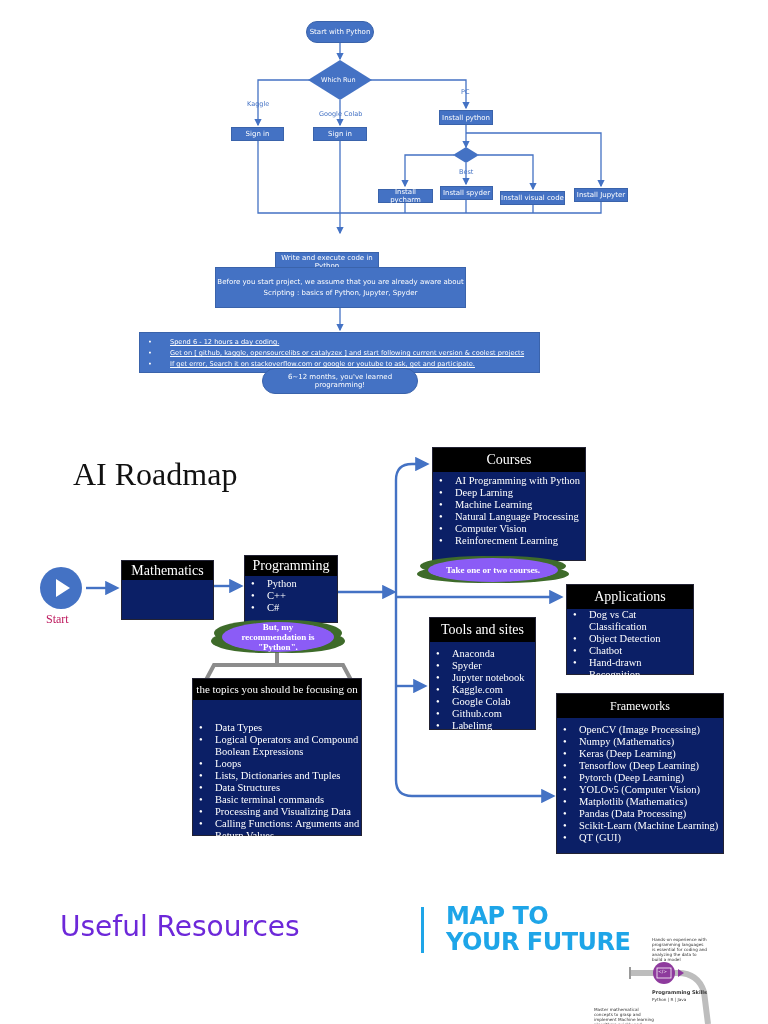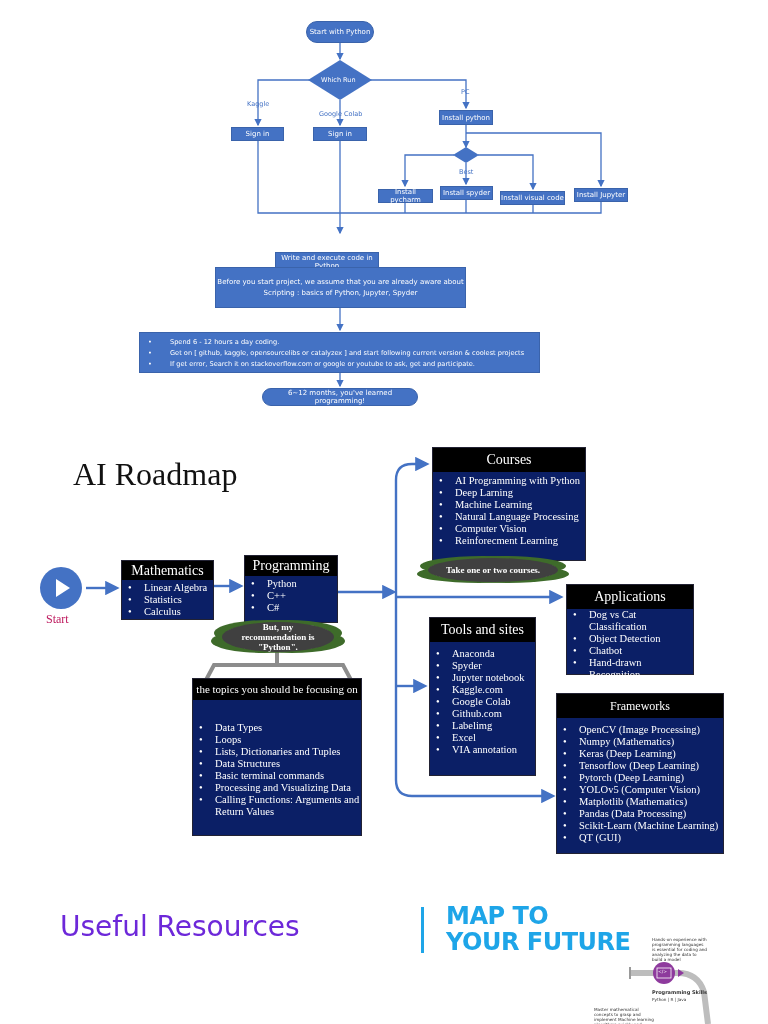--- a/index.html
+++ b/index.html
@@ -3,33 +3,33 @@
 <meta charset="utf-8">
 <style>
   html, body { margin: 0; padding: 0; }
   body { width: 768px; height: 1024px; background: #ffffff; position: relative; overflow: hidden; font-family: "Liberation Sans", sans-serif; }
   .abs { position: absolute; }
 
   
   .fc-box { position: absolute; background: #4472c4; color: #fff; font-family: "DejaVu Sans", sans-serif; font-size: 7px; display: flex; align-items: center; justify-content: center; text-align: center; box-sizing: border-box; border: 1px solid #3a63ab; }
   .fc-pill { border-radius: 14px; }
   .fc-label { position: absolute; color: #4472c4; font-family: "DejaVu Sans", sans-serif; font-size: 6.5px; }
-  .fc-list { position: absolute; background: #4472c4; color: #fff; font-family: "DejaVu Sans", sans-serif; font-size: 6.6px; box-sizing: border-box; padding: 4px 6px; border: 1px solid #3a63ab; }
+  .fc-list { position: absolute; background: #4472c4; color: #fff; font-family: "DejaVu Sans", sans-serif; font-size: 6.6px; box-sizing: border-box; padding: 4px 6px; border: 1px solid #3a63ab; text-decoration: underline; }
   .fc-list ul { margin: 0; padding: 0; list-style: none; }
   .fc-list li { position: relative; padding-left: 24px; line-height: 11px; white-space: nowrap; }
   .fc-list li::before { content: "•"; position: absolute; left: 2px; }
 
   
   .rm-title { position: absolute; left: 73px; top: 456px; font-family: "Liberation Serif", serif; font-size: 32px; color: #111; }
   .rm-card { position: absolute; background: #0b1f66; color: #fff; font-family: "Liberation Serif", serif; box-sizing: border-box; border: 1px solid #223; }
   .rm-head { background: #000; color: #fff; text-align: center; font-family: "Liberation Serif", serif; }
   .rm-card ul { margin: 0; padding: 0; list-style: none; }
   .rm-card li { position: relative; padding-left: 22px; font-size: 10.5px; line-height: 12px; }
   .rm-card li::before { content: "•"; position: absolute; left: 6px; }
-  .cloud { position: absolute; background: #404040; color: #fff; font-family: "Liberation Serif", serif; font-weight: bold; font-size: 10px; text-align: center; display: flex; align-items: center; justify-content: center; border-radius: 50%; box-shadow: -10px -4px 0 -2px #3e6b2a, 10px -4px 0 -2px #3e6b2a, -14px 4px 0 -3px #3e6b2a, 14px 4px 0 -3px #3e6b2a; }
+  .cloud { position: absolute; background: #8b5cf6; color: #fff; font-family: "Liberation Serif", serif; font-weight: bold; font-size: 10px; text-align: center; display: flex; align-items: center; justify-content: center; border-radius: 50%; box-shadow: -10px -4px 0 -2px #3e6b2a, 10px -4px 0 -2px #3e6b2a, -14px 4px 0 -3px #3e6b2a, 14px 4px 0 -3px #3e6b2a; }
 
   .start-circle { position: absolute; left: 40px; top: 567px; width: 42px; height: 42px; border-radius: 50%; background: #4472c4; }
   .start-circle::after { content: ""; position: absolute; left: 16px; top: 12px; border-left: 14px solid #fff; border-top: 9px solid transparent; border-bottom: 9px solid transparent; }
   .start-label { position: absolute; left: 46px; top: 612px; font-family: "Liberation Serif", serif; font-size: 12px; color: #be185d; }
 
   
   .res-title { position: absolute; left: 60px; top: 910px; font-family: "DejaVu Sans", sans-serif; font-size: 28px; color: #6d28d9; font-weight: normal; }
   .map-bar { position: absolute; left: 421px; top: 907px; width: 3px; height: 46px; background: #1ea5e8; }
   .map-title { position: absolute; left: 446px; top: 903px; font-family: "DejaVu Sans", sans-serif; font-weight: bold; font-size: 24px; line-height: 26px; color: #1ea5e8; letter-spacing: -0.5px; }
   .tiny { position: absolute; font-family: "DejaVu Sans", sans-serif; font-size: 4.2px; line-height: 5px; color: #333; }
@@ -84,21 +84,21 @@
   <span>Before you start project, we assume that you are already aware about</span>
   <span style="margin-top:3px;">Scripting : basics of Python, Jupyter, Spyder</span>
 </div>
 <div class="fc-list" style="left:139px;top:332px;width:401px;height:41px;">
   <ul>
     <li>Spend 6 - 12 hours a day coding.</li>
     <li>Get on [ github, kaggle, opensourcelibs or catalyzex ] and start following current version &amp; coolest projects</li>
     <li>If get error, Search it on stackoverflow.com or google or youtube to ask, get and participate.</li>
   </ul>
 </div>
-<div class="fc-box fc-pill" style="left:262px;top:388px;width:156px;height:18px;">6~12 months, you've learned programming!</div>
+<div class="fc-box fc-pill" style="left:262px;top:368px;width:156px;height:26px;">6~12 months, you've learned programming!</div>
 
 <div class="rm-title">AI Roadmap</div>
 
 <svg class="abs" style="left:0;top:440px" width="768" height="420">
   <defs>
     <marker id="ah2" markerWidth="6" markerHeight="6" refX="4.5" refY="3" orient="auto">
       <path d="M0,0 L6,3 L0,6 z" fill="#4472c4"></path>
     </marker>
   </defs>
   <g stroke="#4472c4" stroke-width="2.4" fill="none">
@@ -115,42 +115,38 @@
     <line x1="277" y1="210" x2="277" y2="225"></line>
     <path d="M206,240 L214,225 L343,225 L351,240"></path>
   </g>
 </svg>
 
 <div class="start-circle"></div>
 <div class="start-label">Start</div>
 
 <div class="rm-card" style="left:121px;top:560px;width:93px;height:60px;">
   <div class="rm-head" style="font-size:14px;line-height:19px;">Mathematics</div>
-  <ul style="padding-top:2px;">
-    <li>Linear Algebra</li>
-    <li>Statistics</li>
-    <li>Calculus</li>
-  </ul>
 </div>
 
 <div class="rm-card" style="left:244px;top:555px;width:94px;height:68px;">
   <div class="rm-head" style="font-size:14px;line-height:20px;">Programming</div>
   <ul style="padding-top:2px;">
     <li>Python</li>
     <li>C++</li>
     <li>C#</li>
   </ul>
 </div>
 
 <div class="cloud" style="left:222px;top:622px;width:112px;height:30px;padding:0 8px;box-sizing:border-box;font-size:9px;">But, my recommendation is "Python".</div>
 
 <div class="rm-card" style="left:192px;top:678px;width:170px;height:158px;">
   <div class="rm-head" style="font-size:11px;line-height:21px;">the topics you should be focusing on</div>
   <ul style="padding-top:22px;">
     <li>Data Types</li>
+    <li>Logical Operators and Compound Boolean Expressions</li>
     <li>Loops</li>
     <li>Lists, Dictionaries and Tuples</li>
     <li>Data Structures</li>
     <li>Basic terminal commands</li>
     <li>Processing and Visualizing Data</li>
     <li>Calling Functions: Arguments and Return Values</li>
   </ul>
 </div>
 
 <div class="rm-card" style="left:432px;top:447px;width:154px;height:114px;">
@@ -169,21 +165,21 @@
 <div class="rm-card" style="left:566px;top:584px;width:128px;height:91px;">
   <div class="rm-head" style="font-size:14px;line-height:24px;">Applications</div>
   <ul style="padding-top:0;">
     <li>Dog vs Cat Classification</li>
     <li>Object Detection</li>
     <li>Chatbot</li>
     <li>Hand-drawn Recognition</li>
   </ul>
 </div>
 
-<div class="rm-card" style="left:429px;top:617px;width:107px;height:159px;">
+<div class="rm-card" style="left:429px;top:617px;width:107px;height:113px;">
   <div class="rm-head" style="font-size:14px;line-height:24px;">Tools and sites</div>
   <ul style="padding-top:6px;">
     <li>Anaconda</li>
     <li>Spyder</li>
     <li>Jupyter notebook</li>
     <li>Kaggle.com</li>
     <li>Google Colab</li>
     <li>Github.com</li>
     <li>Labelimg</li>
     <li>Excel</li>

